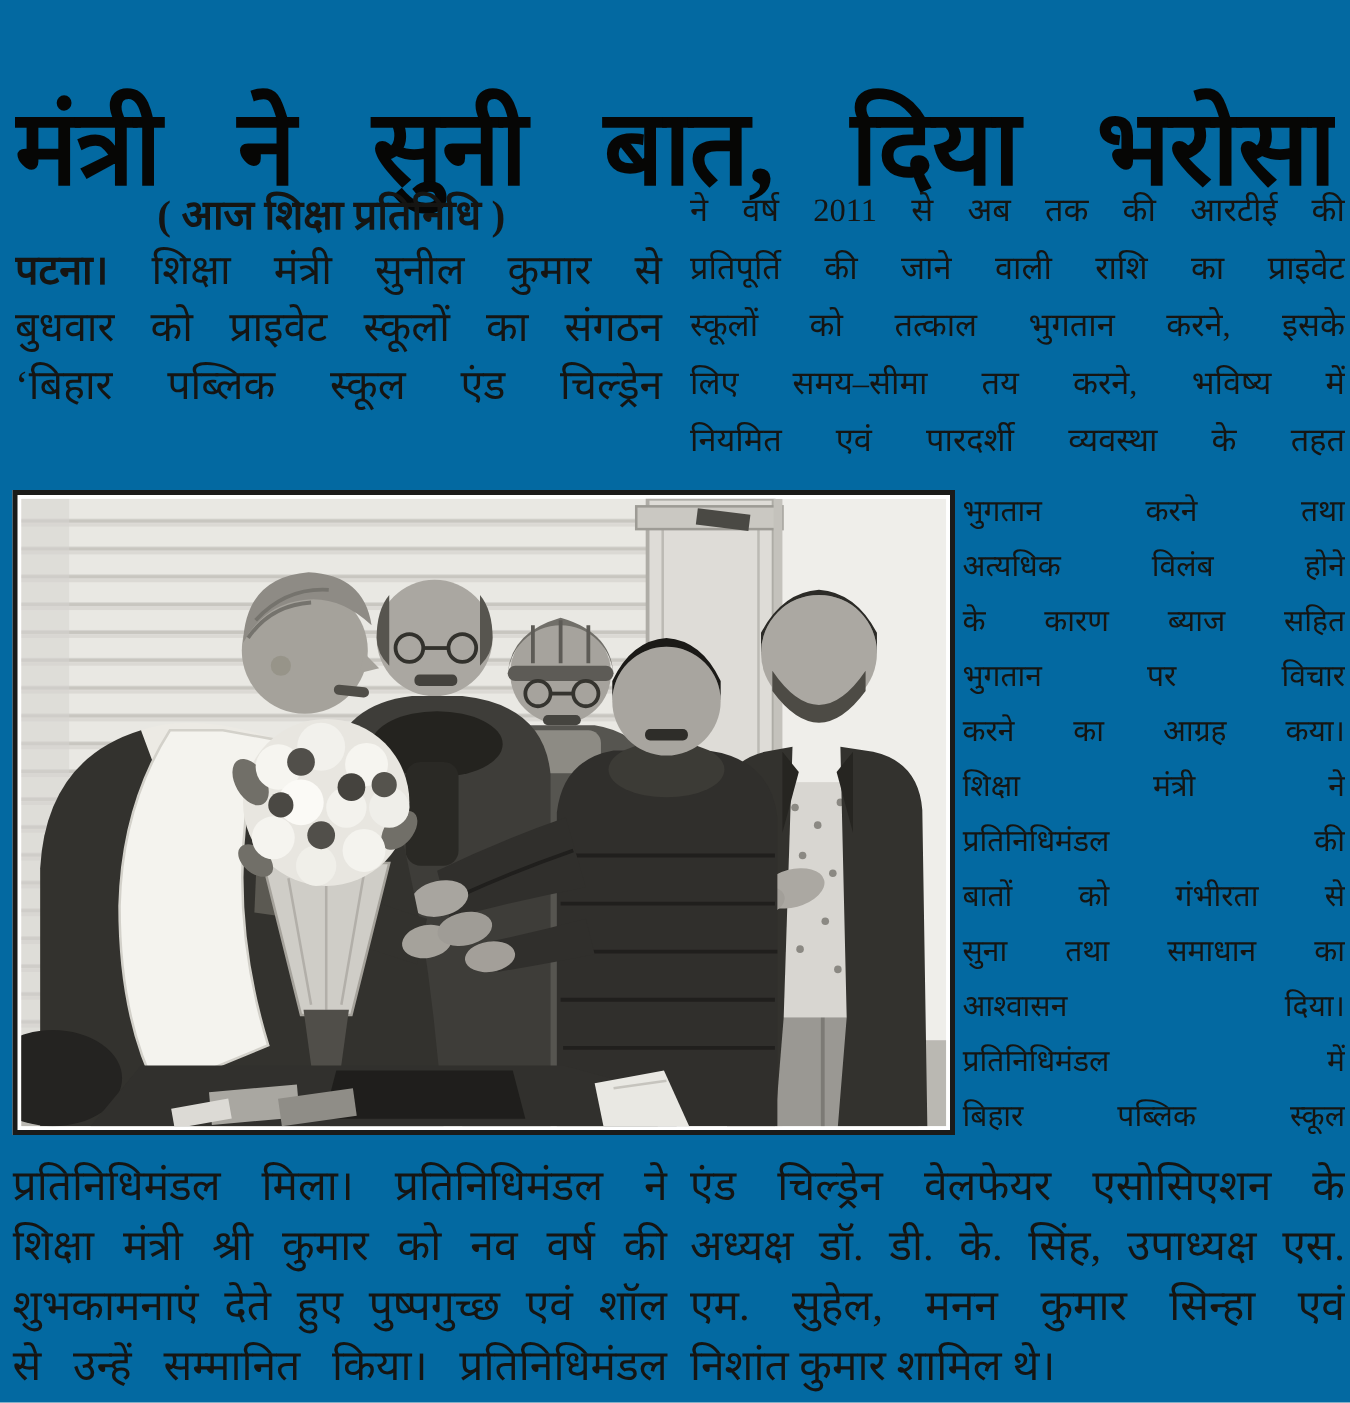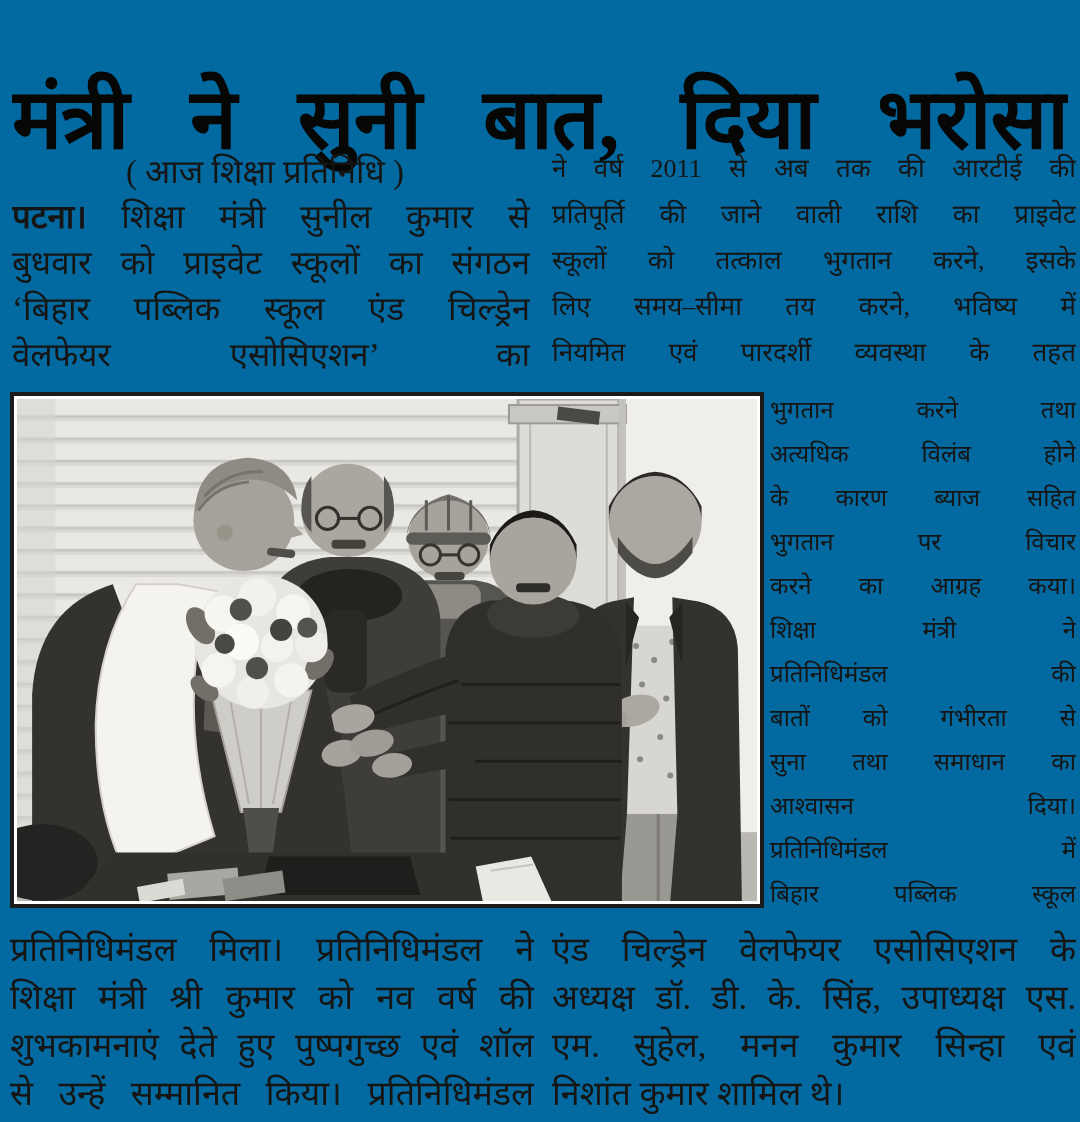--- a/index.html
+++ b/index.html
@@ -14,21 +14,21 @@
   .headline{
     position:absolute;left:12px;top:2px;width:1056px;height:128px;
     font-size:84px;font-weight:800;color:#060605;
     line-height:124px;white-space:nowrap;
     text-align:justify;text-align-last:justify;
     letter-spacing:-1px;
     overflow:hidden;
   }
   .byline{
     position:absolute;left:40px;top:148px;width:450px;
-    font-size:33px;font-weight:400;text-align:center;
+    font-size:33px;font-weight:700;text-align:center;
     white-space:nowrap;overflow:hidden;
   }
   .para{position:absolute;overflow:hidden;}
   .para .line{
     text-align:justify;text-align-last:justify;
     white-space:nowrap;overflow:hidden;
   }
   .p-left{left:12px;top:194px;width:518px;font-size:33px;}
   .p-left .line{line-height:46px;}
   .p-left .first{padding-left:0;}
@@ -55,21 +55,20 @@
 
   <h1 class="headline">मंत्री ने सुनी बात, दिया भरोसा</h1>
 
   <div class="byline">( आज शिक्षा प्रतिनिधि )</div>
 
   <div class="para p-left">
     <div class="line first"><span class="lead">पटना।</span><span> शिक्षा मंत्री सुनील कुमार से</span></div>
     <div>
         <div class="line">बुधवार को प्राइवेट स्कूलों का संगठन</div>
         <div class="line">‘बिहार पब्लिक स्कूल एंड चिल्ड्रेन</div>
-        <div class="line">वेलफेयर एसोसिएशन’ का</div>
       </div>
   </div>
 
   <div class="para p-right">
     <div>
         <div class="line">ने वर्ष 2011 से अब तक की आरटीई की</div>
         <div class="line">प्रतिपूर्ति की जाने वाली राशि का प्राइवेट</div>
         <div class="line">स्कूलों को तत्काल भुगतान करने, इसके</div>
         <div class="line">लिए समय–सीमा तय करने, भविष्य में</div>
         <div class="line">नियमित एवं पारदर्शी व्यवस्था के तहत</div>

